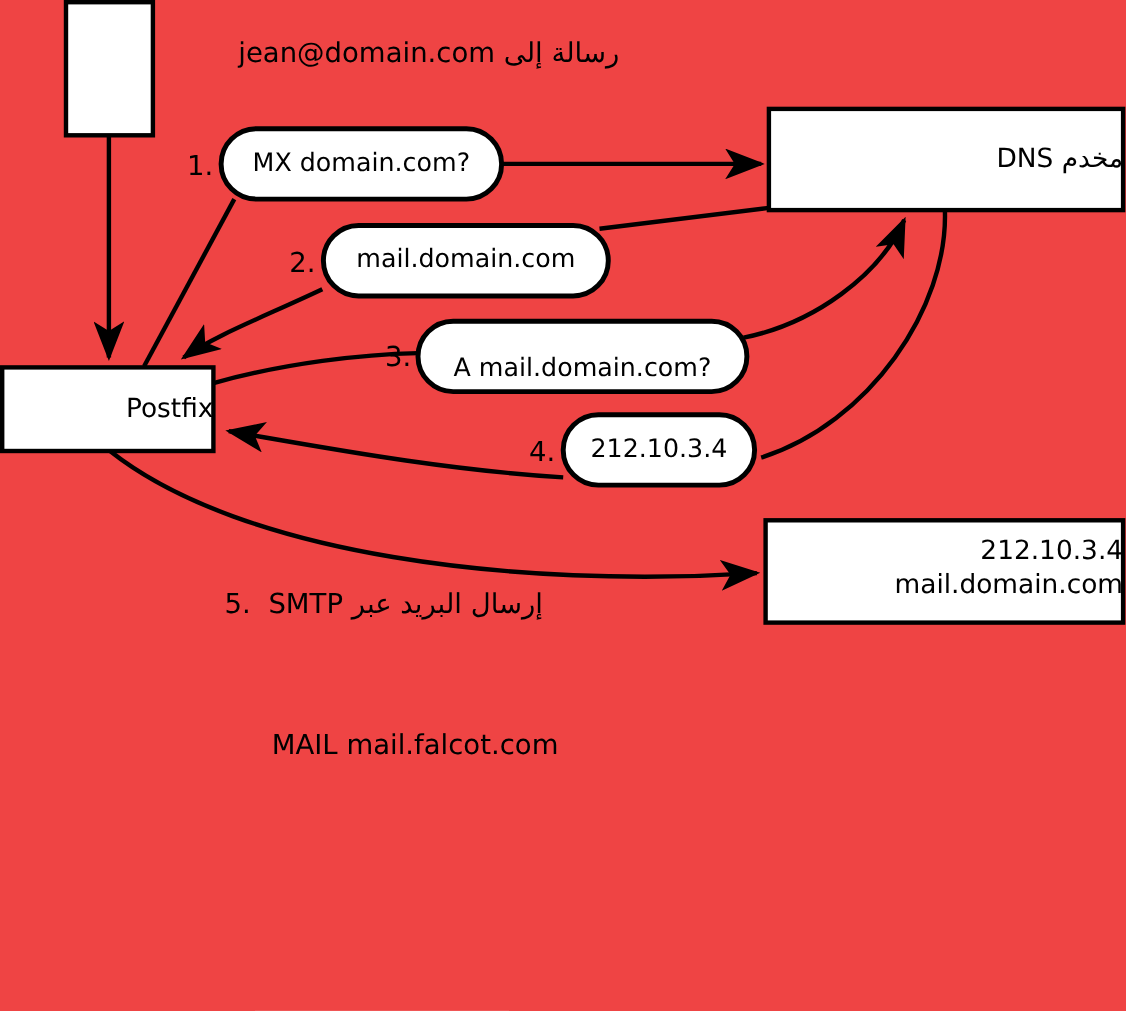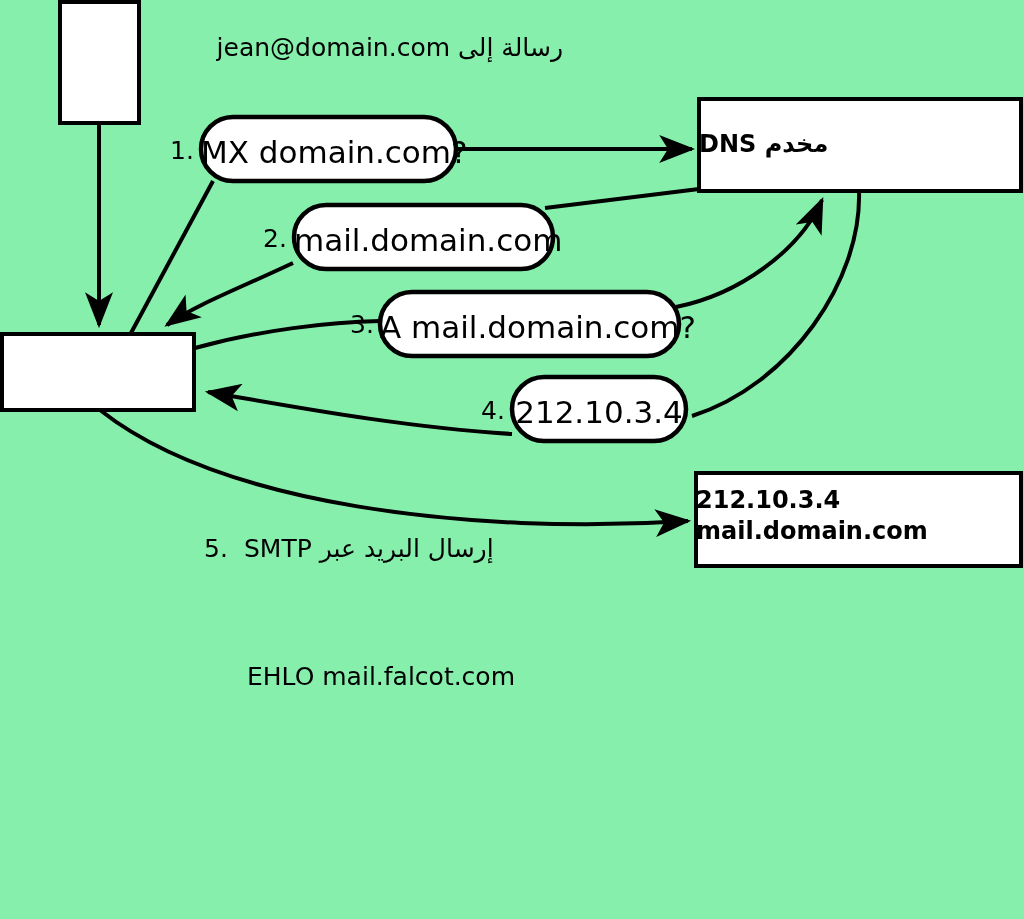--- a/index.html
+++ b/index.html
@@ -9,43 +9,42 @@
   }
   body {
     font-family: "DejaVu Sans", "Liberation Sans", sans-serif;
     color: #000000;
   }
   #canvas {
     position: relative;
     width: 1024px;
     height: 919px;
     overflow: hidden;
-    background: #86efac;
+    background: #ef4444;
   }
   #diagram-svg {
     position: absolute;
     left: 0;
     top: 0;
     width: 1024px;
     height: 919px;
   }
   .lbl {
     position: absolute;
     white-space: pre;
     line-height: 1.0;
     color: #000;
   }
   .box-label {
-    text-align: left;
+    text-align: right;
     font-size: 24px;
-    font-weight: bold;
   }
   .bubble-label {
     text-align: center;
-    font-size: 31px;
+    font-size: 23px;
   }
   .step-num {
     font-size: 25px;
   }
   .caption {
     font-size: 25px;
   }
   .transcript {
     position: absolute;
     font-size: 25px;
@@ -91,41 +90,42 @@
     <path d="M 100 410 C 220 505 470 535 688 521" fill="none" stroke="#000000" stroke-width="4" marker-end="url(#arrowhead)"></path>
 
     <rect x="201" y="117" width="255" height="64" rx="32" ry="32" fill="#ffffff" stroke="#000000" stroke-width="4.5"></rect>
     <rect x="294" y="205" width="259" height="64" rx="32" ry="32" fill="#ffffff" stroke="#000000" stroke-width="4.5"></rect>
     <rect x="380" y="292" width="299" height="64" rx="32" ry="32" fill="#ffffff" stroke="#000000" stroke-width="4.5"></rect>
     <rect x="512" y="377" width="174" height="64" rx="32" ry="32" fill="#ffffff" stroke="#000000" stroke-width="4.5"></rect>
   </svg>
 
   <div class="lbl caption rtl" style="left:163px; top:35px; width:400px; text-align:right;">رسالة إلى jean@domain.com</div>
 
+  <div class="lbl box-label" style="left:2px; top:359px; width:192px;">Postfix</div>
 
   <div class="lbl box-label rtl" style="left:699px; top:132px; width:322px;">مخدم DNS</div>
 
   <div class="lbl box-label" style="left:696px; top:488px; width:325px;">212.10.3.4</div>
   <div class="lbl box-label" style="left:696px; top:519px; width:325px;">mail.domain.com</div>
 
   <div class="lbl step-num" style="left:170px; top:138px;">1.</div>
   <div class="lbl step-num" style="left:263px; top:226px;">2.</div>
   <div class="lbl step-num" style="left:350px; top:312px;">3.</div>
   <div class="lbl step-num" style="left:481px; top:398px;">4.</div>
   <div class="lbl step-num" style="left:204px; top:536px;">5.</div>
 
   <div class="lbl bubble-label" style="left:201px; top:137px; width:255px;">MX domain.com?</div>
   <div class="lbl bubble-label" style="left:294px; top:225px; width:259px;">mail.domain.com</div>
-  <div class="lbl bubble-label" style="left:380px; top:312px; width:299px;text-align:center;">A mail.domain.com?</div>
+  <div class="lbl bubble-label" style="left:380px; top:324px; width:299px;text-align:center;">A mail.domain.com?</div>
   <div class="lbl bubble-label" style="left:512px; top:397px; width:174px;">212.10.3.4</div>
 
   <div class="lbl caption rtl" style="left:244px; top:536px; width:264px; text-align:left;">إرسال البريد عبر SMTP</div>
 
   <div class="transcript" style="left:247px; top:597px;">
-    <div>EHLO mail.falcot.com</div>
+    <div>MAIL mail.falcot.com</div>
     
     
     
     
     
     
     
   </div>
 
 </div>

